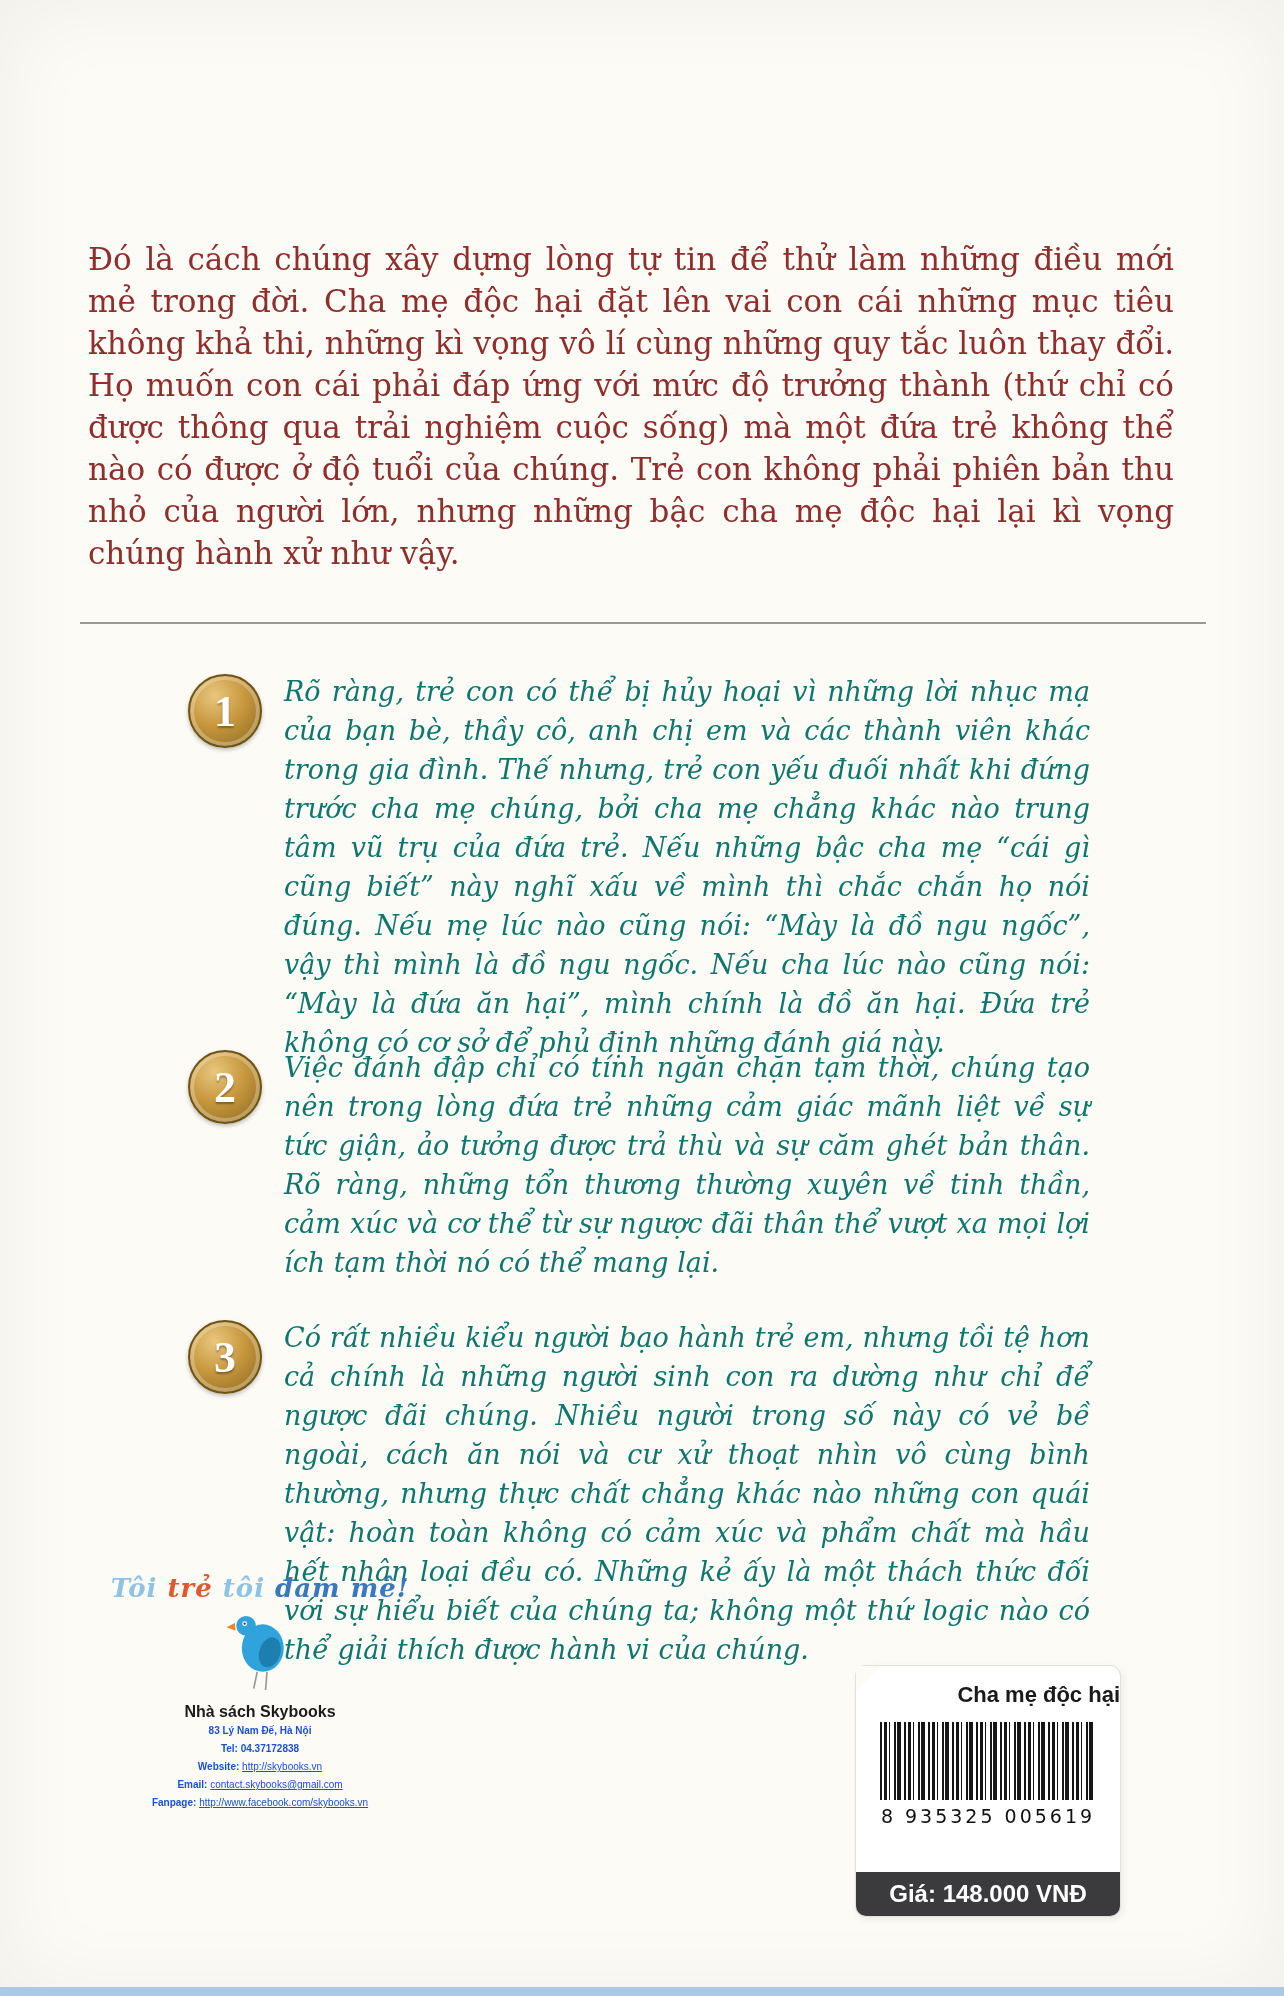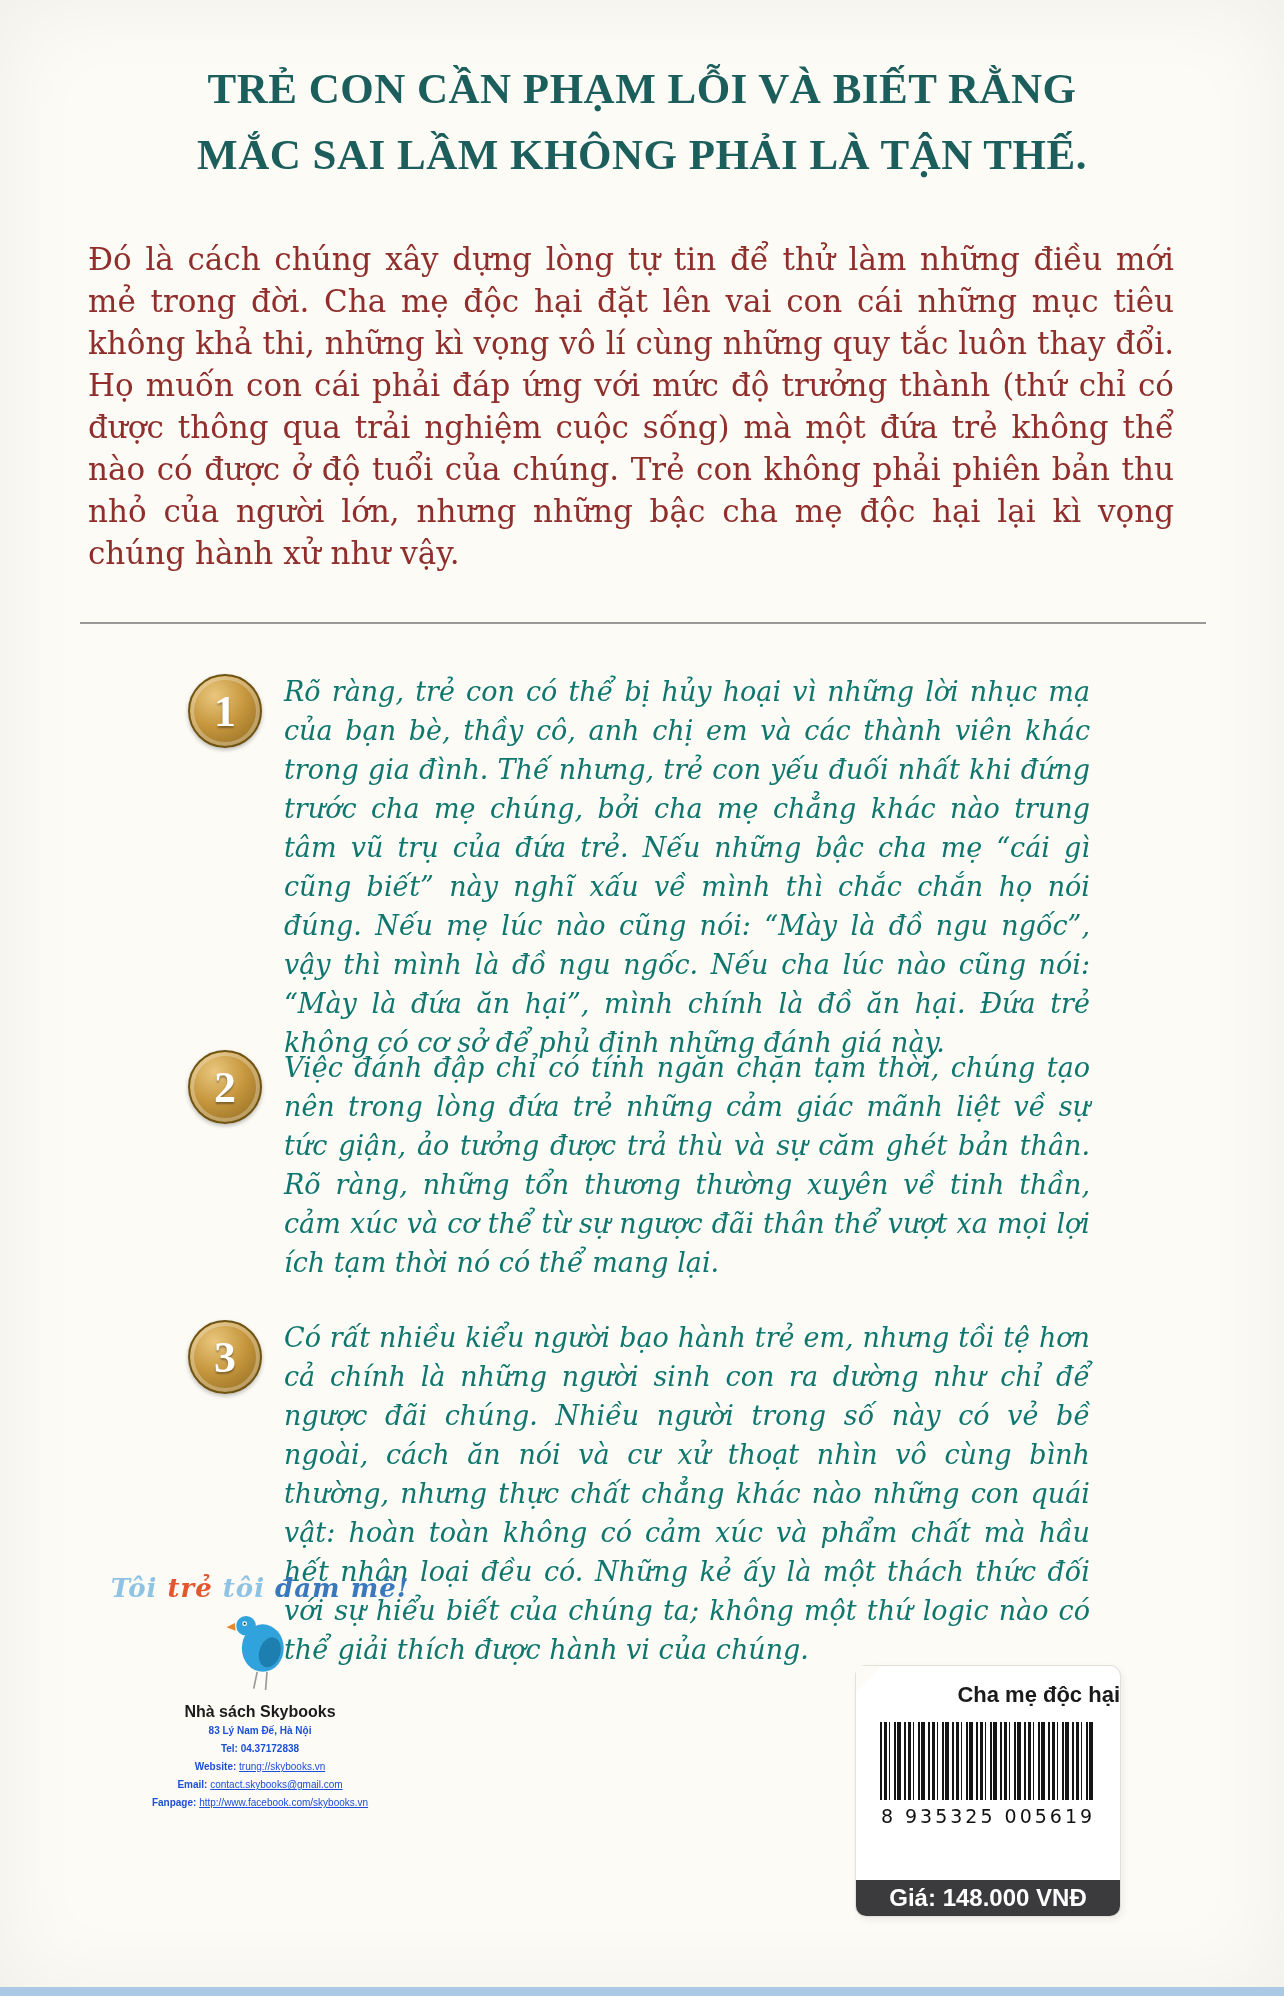--- a/index.html
+++ b/index.html
@@ -121,42 +121,38 @@
     font-family: "Liberation Sans", sans-serif;
     font-weight: bold; font-size: 22px; color: #1a1a1a;
   }
   .card-barcode { margin: 14px 24px 0; height: 78px; }
   .card-digits {
     text-align: center; margin-top: 5px;
     font-family: "DejaVu Sans", sans-serif;
     font-size: 19px; letter-spacing: 3px; color: #111;
   }
   .price-band {
-    position: absolute; left: 0; right: 0; bottom: 0; height: 36px;
+    position: absolute; left: 0; right: 0; bottom: 0; height: 44px;
     background: #3b3b3d; border-radius: 0 0 10px 10px;
     display: flex; align-items: center; justify-content: center;
     font-family: "Liberation Sans", sans-serif;
     font-weight: bold; font-size: 24px; color: #ffffff;
   }
 
   
   .scan-strip {
     position: absolute; left: 0; right: 0; bottom: 0; height: 9px;
     background: #a9c9e5;
   }
 </style>
 </head>
 <body>
 
 <div class="page">
 
-  <h1 class="title">
-    <span>TRẺ CON CẦN PHẠM LỖI VÀ BIẾT RẰNG</span>
-    <span>MẮC SAI LẦM KHÔNG PHẢI LÀ TẬN THẾ.</span>
-  </h1>
 
   <p class="intro">Đó là cách chúng xây dựng lòng tự tin để thử làm những điều mới mẻ trong đời. Cha mẹ độc hại đặt lên vai con cái những mục tiêu không khả thi, những kì vọng vô lí cùng những quy tắc luôn thay đổi. Họ muốn con cái phải đáp ứng với mức độ trưởng thành (thứ chỉ có được thông qua trải nghiệm cuộc sống) mà một đứa trẻ không thể nào có được ở độ tuổi của chúng. Trẻ con không phải phiên bản thu nhỏ của người lớn, nhưng những bậc cha mẹ độc hại lại kì vọng chúng hành xử như vậy.</p>
 
   <hr class="divider">
 
   <div class="item item-1">
     <div class="badge">
       <span>1</span>
     </div>
     <p class="item-text">Rõ ràng, trẻ con có thể bị hủy hoại vì những lời nhục mạ của bạn bè, thầy cô, anh chị em và các thành viên khác trong gia đình. Thế nhưng, trẻ con yếu đuối nhất khi đứng trước cha mẹ chúng, bởi cha mẹ chẳng khác nào trung tâm vũ trụ của đứa trẻ. Nếu những bậc cha mẹ “cái gì cũng biết” này nghĩ xấu về mình thì chắc chắn họ nói đúng. Nếu mẹ lúc nào cũng nói: “Mày là đồ ngu ngốc”, vậy thì mình là đồ ngu ngốc. Nếu cha lúc nào cũng nói: “Mày là đứa ăn hại”, mình chính là đồ ăn hại. Đứa trẻ không có cơ sở để phủ định những đánh giá này.</p>
@@ -188,21 +184,21 @@
       <circle cx="28" cy="21" r="3.4" fill="#ffffff"></circle>
       <circle cx="28" cy="21" r="1.6" fill="#0b3f57"></circle>
       <line x1="46" y1="90" x2="41" y2="114" stroke="#9a9a9a" stroke-width="2.4"></line>
       <line x1="60" y1="90" x2="58" y2="116" stroke="#9a9a9a" stroke-width="2.4"></line>
     </svg>
     <div class="pub-name">Nhà sách Skybooks</div>
     <div class="pub-line">83 Lý Nam Đế, Hà Nội</div>
     <div class="pub-line">Tel: 04.37172838</div>
     <div class="pub-line">
       <span>Website:</span>
-      <span class="u">trung://skybooks.vn</span>
+      <span class="u">http://skybooks.vn</span>
     </div>
     <div class="pub-line">
       <span>Email:</span>
       <span class="u">contact.skybooks@gmail.com</span>
     </div>
     <div class="pub-line">
       <span>Fanpage:</span>
       <span class="u">http://www.facebook.com/skybooks.vn</span>
     </div>
   </div>

